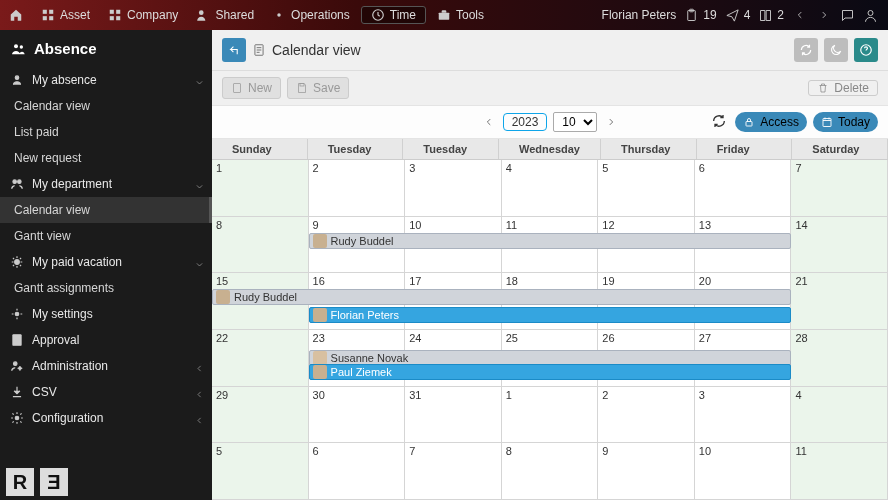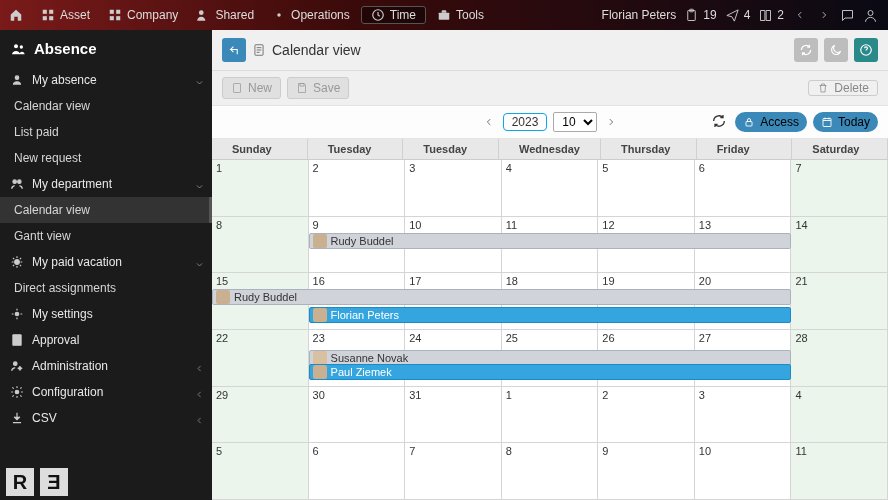--- a/index.html
+++ b/index.html
@@ -215,21 +215,21 @@
         <div class="side-section">
           <svg class="icon" viewBox="0 0 24 24" fill="none" stroke="#ccc" stroke-width="2">
             <circle cx="12" cy="12" r="4"></circle>
             <path d="M12 2v3M12 19v3M3 12h3M18 12h3M5 5l2 2M17 17l2 2M5 19l2-2M17 7l2-2"></path>
           </svg>
           <span>My paid vacation</span>
           <span class="chev"><svg viewBox="0 0 24 24">
               <path d="M5 9l7 7 7-7"></path>
             </svg></span>
         </div>
-        <div class="side-sub">Direct assignments</div>
+        <div class="side-sub">Gantt assignments</div>
         <div class="side-section">
           <svg class="icon" viewBox="0 0 24 24" fill="none" stroke="#ccc" stroke-width="2">
             <circle cx="12" cy="12" r="3"></circle>
             <path d="M12 3v3M12 18v3M3 12h3M18 12h3"></path>
           </svg>
           <span>My settings</span>
         </div>
         <div class="side-section">
           <svg class="icon" viewBox="0 0 24 24" fill="none" stroke="#ccc" stroke-width="2">
             <rect x="5" y="3" width="14" height="18" rx="1"></rect>
@@ -244,33 +244,33 @@
             <circle cx="17" cy="16" r="2"></circle>
             <path d="M17 12v2M17 18v2M13 16h2M19 16h2"></path>
           </svg>
           <span>Administration</span>
           <span class="chev"><svg viewBox="0 0 24 24">
               <path d="M15 5l-7 7 7 7"></path>
             </svg></span>
         </div>
         <div class="side-section">
           <svg class="icon" viewBox="0 0 24 24" fill="none" stroke="#ccc" stroke-width="2">
+            <path d="M12 3v12M7 10l5 5 5-5M5 20h14"></path>
+          </svg>
+          <span>CSV</span>
+          <span class="chev"><svg viewBox="0 0 24 24">
+              <path d="M15 5l-7 7 7 7"></path>
+            </svg></span>
+        </div>
+        <div class="side-section">
+          <svg class="icon" viewBox="0 0 24 24" fill="none" stroke="#ccc" stroke-width="2">
             <circle cx="12" cy="12" r="3"></circle>
             <path d="M12 2v3M12 19v3M4.2 4.2l2.1 2.1M17.7 17.7l2.1 2.1M2 12h3M19 12h3M4.2 19.8l2.1-2.1M17.7 6.3l2.1-2.1"></path>
           </svg>
           <span>Configuration</span>
-          <span class="chev"><svg viewBox="0 0 24 24">
-              <path d="M15 5l-7 7 7 7"></path>
-            </svg></span>
-        </div>
-        <div class="side-section">
-          <svg class="icon" viewBox="0 0 24 24" fill="none" stroke="#ccc" stroke-width="2">
-            <path d="M12 3v12M7 10l5 5 5-5M5 20h14"></path>
-          </svg>
-          <span>CSV</span>
           <span class="chev"><svg viewBox="0 0 24 24">
               <path d="M15 5l-7 7 7 7"></path>
             </svg></span>
         </div>
       </div>
     <div class="sidebar-bottom">
       <div class="sq">R</div>
       <div class="sq">Ǝ</div>
     </div>
   </div>

